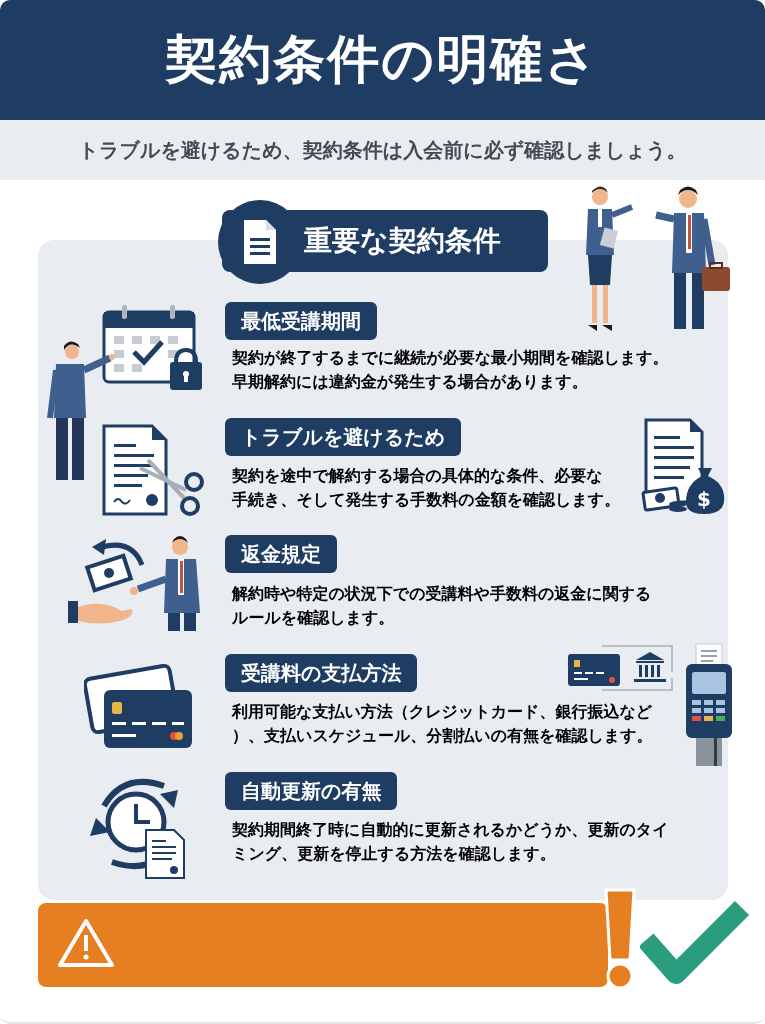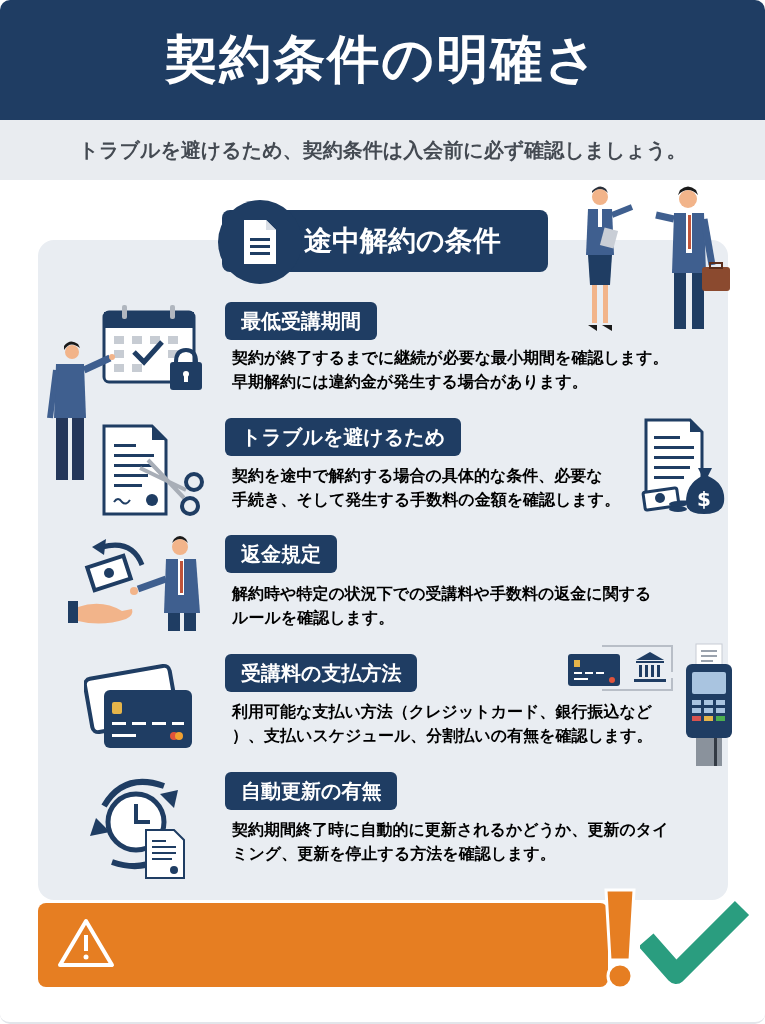--- a/index.html
+++ b/index.html
@@ -73,21 +73,21 @@
 <div class="header">
   <h1>契約条件の明確さ</h1>
 </div>
 <div class="subbar">
   <p>トラブルを避けるため、契約条件は入会前に必ず確認しましょう。</p>
 </div>
 
 <div class="panel"></div>
 
 <div class="main-pill">
-  <span>途中解約の条件</span>
+  <span>重要な契約条件</span>
 </div>
 <div class="main-circle">
   <svg width="40" height="48" viewBox="0 0 40 48">
     <path d="M4 2 H26 L36 12 V46 H4 Z" fill="#ffffff"></path>
     <path d="M26 2 V12 H36" fill="#d9dee5"></path>
     <rect x="10" y="20" width="20" height="3" fill="#1f3d63"></rect>
     <rect x="10" y="27" width="20" height="3" fill="#1f3d63"></rect>
     <rect x="10" y="34" width="20" height="3" fill="#1f3d63"></rect>
   </svg>
 </div>

